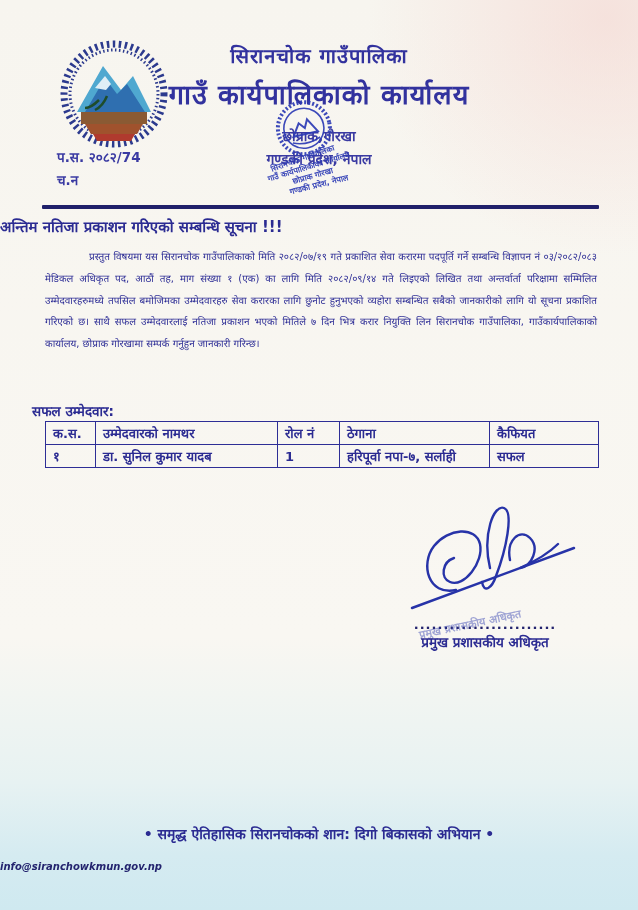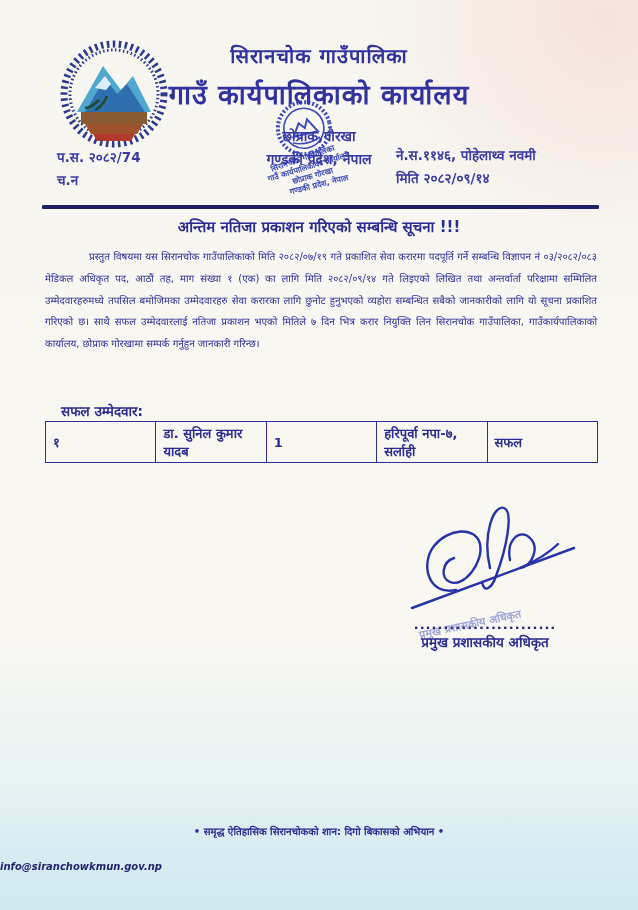--- a/index.html
+++ b/index.html
@@ -23,40 +23,40 @@
   .ref-right { position:absolute; left:396px; top:144px; font-size:13.5px; font-weight:bold; line-height:23px; color:#3a3aa2; }
   
   .stamp { position:absolute; left:238px; top:100px; width:140px; height:110px; transform:rotate(-13deg); opacity:.92; pointer-events:none; }
   .stamp-lines { position:absolute; left:0; right:0; top:52px; text-align:center; color:#2d3bb5; font-weight:bold; }
   .stamp-lines div { font-size:8px; line-height:10px; transform:rotate(-3deg); }
   .stamp-lines div:nth-child(1){ transform:rotate(-6deg) translateX(-6px);}
   .stamp-lines div:nth-child(2){ transform:rotate(-4deg) translateX(-2px);}
   .stamp-lines div:nth-child(4){ transform:rotate(-1deg) translateX(4px);}
   
   .rule { position:absolute; left:42px; top:205px; width:557px; height:4px; background:#20206a; border-radius:1px; }
-  .subject { position:absolute; left:0; right:0; top:216px; text-align:center; font-size:15px; font-weight:bold; color:#2b2b92; }
+  .subject { position:absolute; left:0; right:0; top:216px; font-size:15px; font-weight:bold; color:#2b2b92; }
   
   .body-par { position:absolute; left:45px; top:246px; width:552px; font-size:10px; line-height:21.8px;
               text-align:justify; text-indent:44px; color:#2e2e96; font-weight:500; }
-  .succ-label { position:absolute; left:61px; top:402px; font-size:13.5px; font-weight:bold; color:#2b2b92; }
+  .succ-label { position:absolute; left:32px; top:402px; font-size:13.5px; font-weight:bold; color:#2b2b92; }
   
   table.result { position:absolute; left:45px; top:421px; width:553px; border-collapse:collapse; table-layout:fixed; }
   table.result th, table.result td { border:1.6px solid #2e2e96; font-size:13px; padding:2px 7px; text-align:left; color:#2b2b92; height:20px; }
   table.result th { font-weight:bold; }
   table.result td { font-weight:bold; }
   .c0{width:50px}.c1{width:182px}.c2{width:62px}.c3{width:150px}.c4{width:109px}
   
   .sig-block { position:absolute; left:370px; top:498px; width:230px; text-align:center; }
   .sig-svg { width:190px; height:118px; margin-left:16px; }
   .dotted { font-size:13px; letter-spacing:1px; color:#23236e; font-weight:bold; line-height:10px; }
   .desig { font-size:13.5px; font-weight:bold; color:#2b2b92; margin-top:3px; position:relative; z-index:2; }
   .desig-stamp { position:absolute; left:48px; top:118px; transform:rotate(-12deg); color:#3340b0; opacity:.45;
                  font-size:11px; font-weight:bold; white-space:nowrap; z-index:1; }
   
-  .slogan { position:absolute; left:0; right:0; top:824px; text-align:center; font-size:10px; font-weight:bold; color:#2b2b92; }
+  .slogan { position:absolute; left:0; right:0; top:824px; text-align:center; font-size:14px; font-weight:bold; color:#2b2b92; }
   .contact1 { position:absolute; left:0; right:0; top:846px; text-align:center; font-size:10px; font-style:italic; font-weight:bold; color:#1d1d55; }
   .contact1 .u { text-decoration:underline; }
   .contact1 .link { color:#1a66cc; text-decoration:underline; }
   .contact2 { position:absolute; left:0; right:0; top:861px; font-size:10px; font-style:italic; font-weight:bold; color:#23236e; }
 </style>
 </head>
 <body>
 
 <div class="page">
 
@@ -91,35 +91,38 @@
       <div>गाउँ कार्यपालिकाको कार्यालय</div>
       <div>छोप्राक गोरखा</div>
       <div>गण्डकी प्रदेश, नेपाल</div>
     </div>
   </div>
 
   <div class="ref-left">
     <div>प.स. २०८२/74</div>
     <div>च.न</div>
   </div>
-  <div class="ref-right">
-    <div>ने.स.११४६, पोहेलाथ्व नवमी</div>
-    <div>मिति २०८२/०९/१४</div>
-  </div>
 
   <div class="rule"></div>
 
   <div class="subject">अन्तिम नतिजा प्रकाशन गरिएको सम्बन्धि सूचना !!!</div>
 
   <div class="body-par">प्रस्तुत विषयमा यस सिरानचोक गाउँपालिकाको मिति २०८२/०७/१९ गते प्रकाशित सेवा करारमा पदपूर्ति गर्ने सम्बन्धि विज्ञापन नं ०३/२०८२/०८३ मेडिकल अधिकृत पद, आठौं तह, माग संख्या १ (एक) का लागि मिति २०८२/०९/१४ गते लिइएको लिखित तथा अन्तर्वार्ता परिक्षामा सम्मिलित उम्मेदवारहरुमध्ये तपसिल बमोजिमका उम्मेदवारहरु सेवा करारका लागि छुनोट हुनुभएको व्यहोरा सम्बन्धित सबैको जानकारीको लागि यो सूचना प्रकाशित गरिएको छ।  साथै सफल उम्मेदवारलाई नतिजा प्रकाशन भएको मितिले ७ दिन भित्र करार नियुक्ति लिन सिरानचोक गाउँपालिका, गाउँकार्यपालिकाको कार्यालय, छोप्राक गोरखामा सम्पर्क गर्नुहुन जानकारी गरिन्छ।</div>
 
   <div class="succ-label">सफल उम्मेदवार:</div>
 
   <table class="result">
     <tbody>
+        <tr>
+      <th class="c0">क.स.</th>
+      <th class="c1">उम्मेदवारको नामथर</th>
+      <th class="c2">रोल नं</th>
+      <th class="c3">ठेगाना</th>
+      <th class="c4">कैफियत</th>
+    </tr>
     <tr>
       <td>१</td>
       <td>डा. सुनिल कुमार यादब</td>
       <td>1</td>
       <td>हरिपूर्वा नपा-७, सर्लाही</td>
       <td>सफल</td>
     </tr>
   </tbody>
     </table>
 

